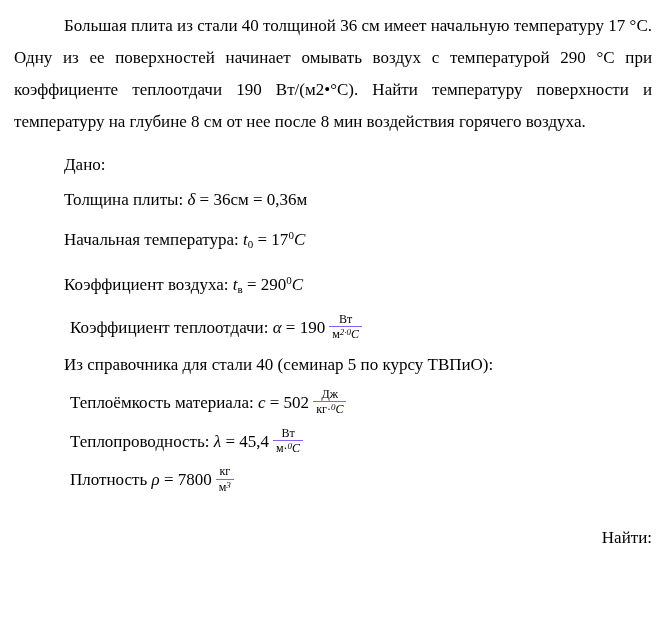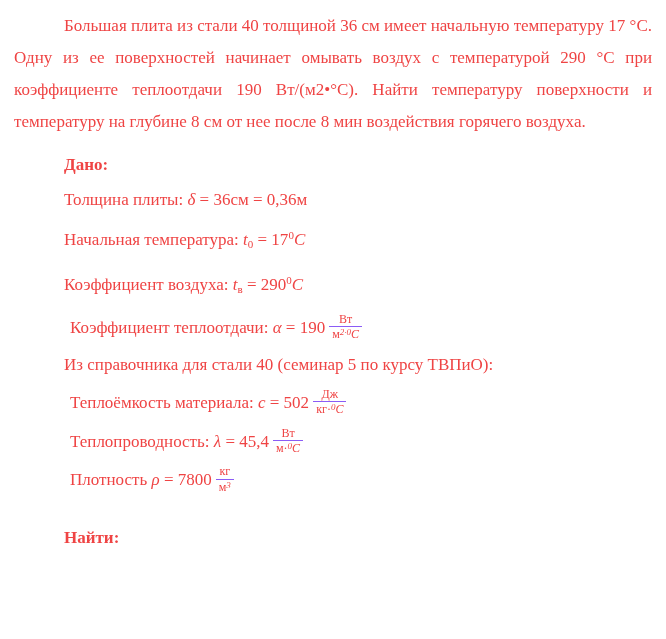--- a/index.html
+++ b/index.html
@@ -2,39 +2,39 @@
 <html><head>
 <meta charset="utf-8">
 <style>
   html, body { margin: 0; padding: 0; background: #ffffff; }
   .page {
     width: 666px;
     height: 639px;
     box-sizing: border-box;
     padding: 10px 14px 0 14px;
     background: #ffffff;
-    color: #ef4444;
+    color: #000000;
     font-family: "Liberation Serif", serif;
     overflow: hidden;
   }
   .intro {
     margin: 0 0 15px 0;
     font-size: 17px;
     line-height: 32px;
     text-align: justify;
     text-indent: 50px;
   }
   .section { margin-left: 50px; }
   .heading {
     margin: 0 0 12px 0;
     font-size: 17px;
-    font-weight: bold;
+    font-weight: normal;
     line-height: 23px;
   }
-  .heading-find { margin-top: 30px; }
+  .heading-find { margin-top: 30px; text-align: right; }
   .line {
     margin: 0 0 13px 0;
     font-size: 17px;
     line-height: 23px;
   }
   .frac-line { margin-bottom: 9px; margin-left: 6px; }
   .var { font-style: italic; }
   sub.msub { font-size: 11px; vertical-align: -3px; }
   sup.msup { font-size: 11px; vertical-align: 6px; }
   .frac {

